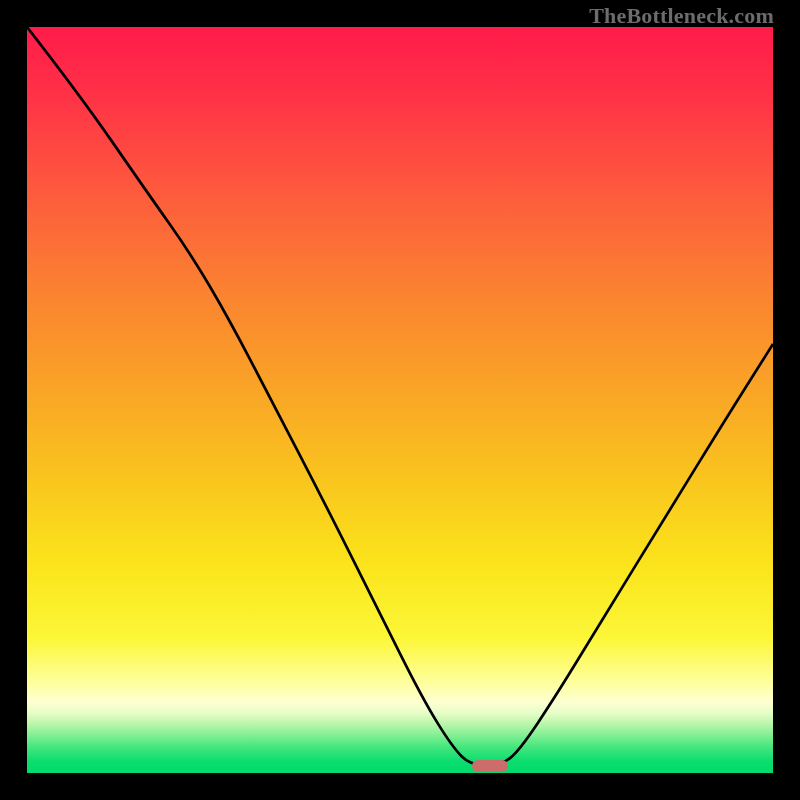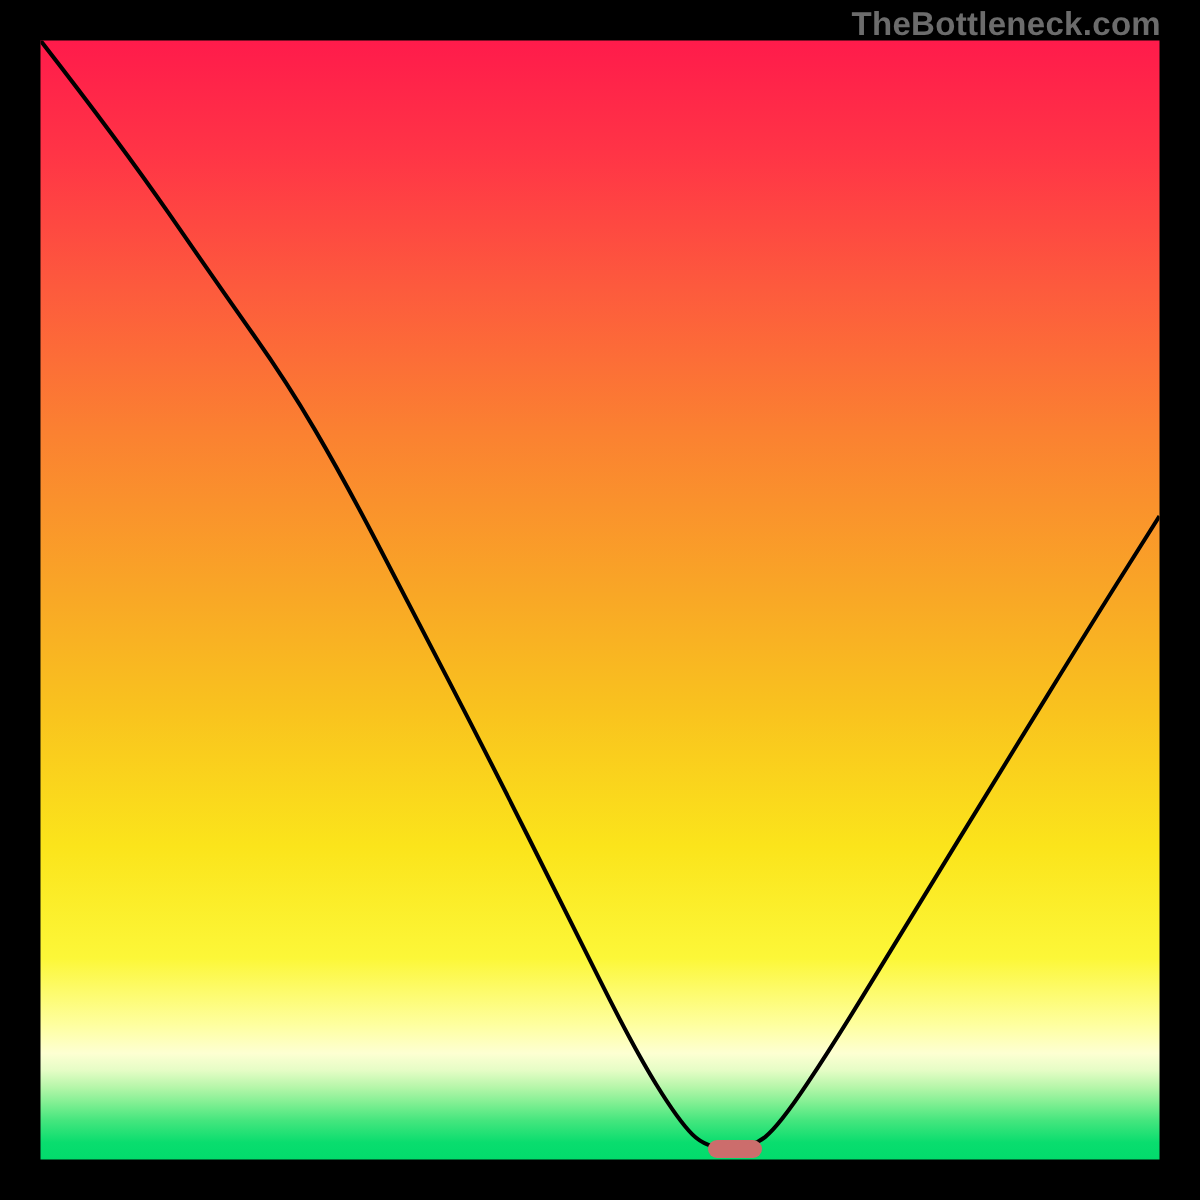--- a/index.html
+++ b/index.html
@@ -23,21 +23,21 @@
     left: 27px;
     top: 27px;
     width: 746px;
     height: 746px;
     
   }
   .watermark {
     position: absolute;
     top: 3px;
     right: 26px;
-    font-family: Liberation Sans, sans-serif;
+    font-family: Liberation Serif, serif;
     font-size: 22px;
     font-weight: 700;
     color: #6c6c6c;
     letter-spacing: 0.2px;
   }
   .curve {
     position: absolute;
     left: 27px;
     top: 27px;
     width: 746px;

